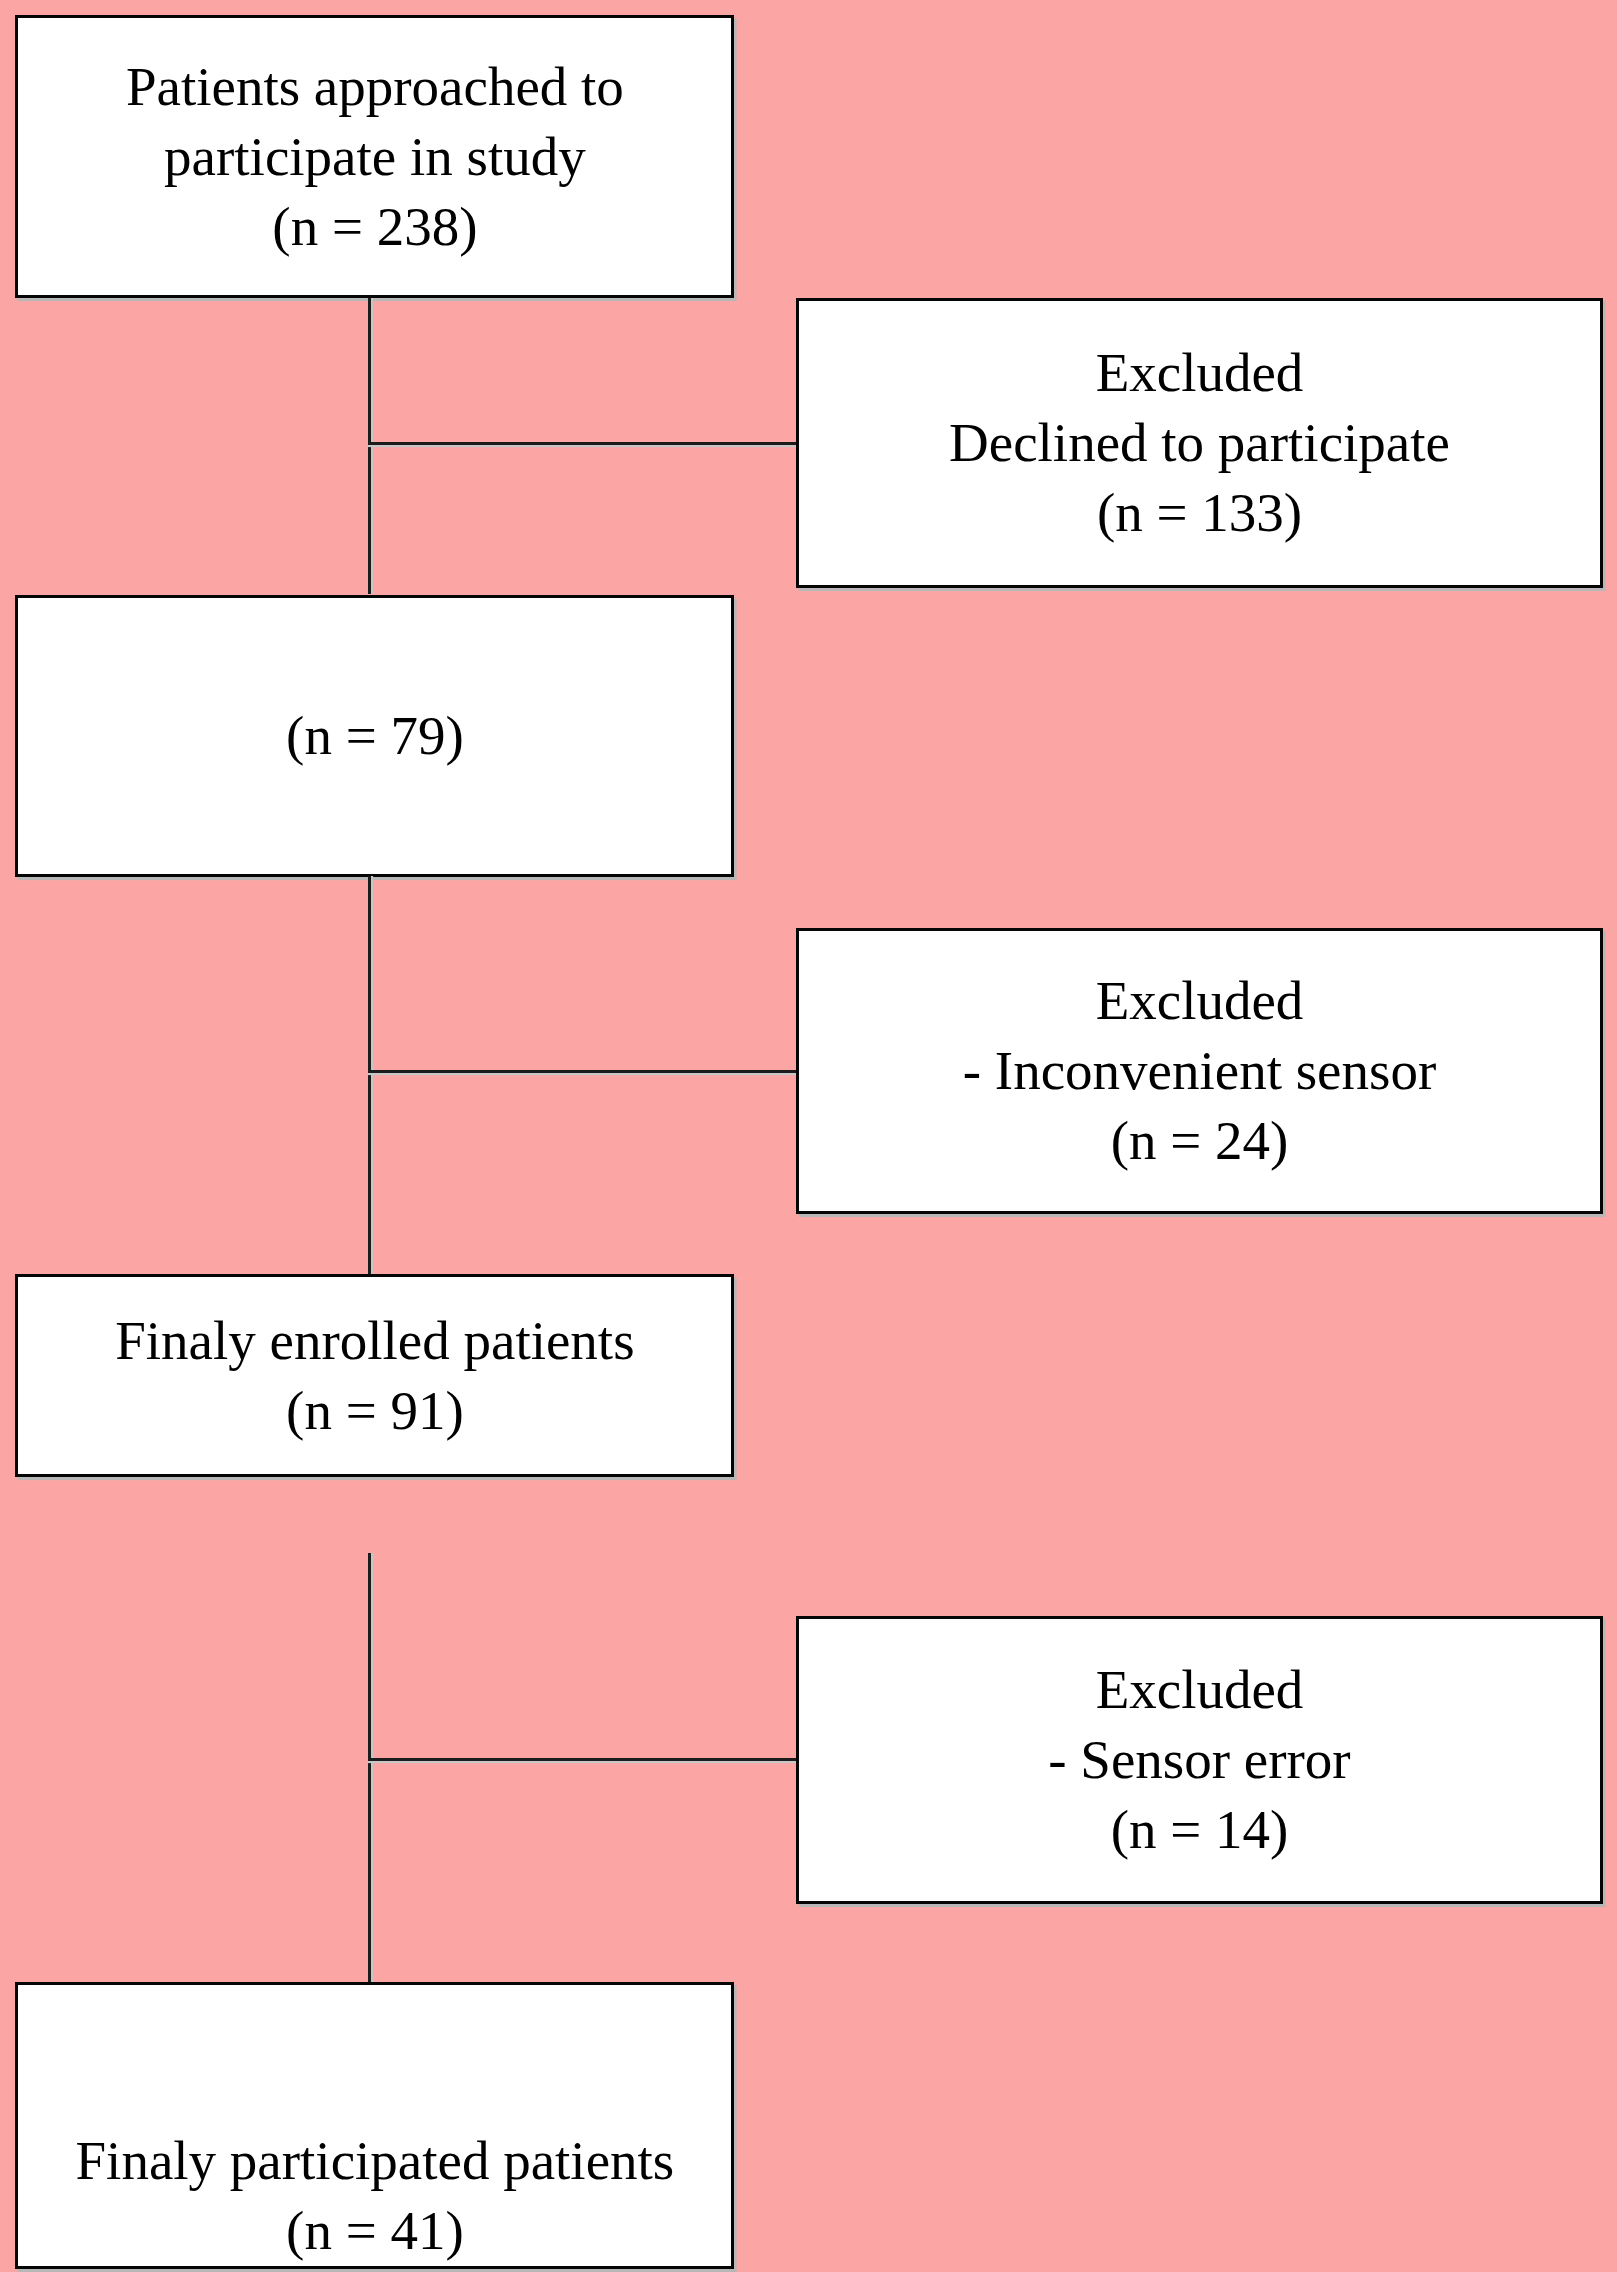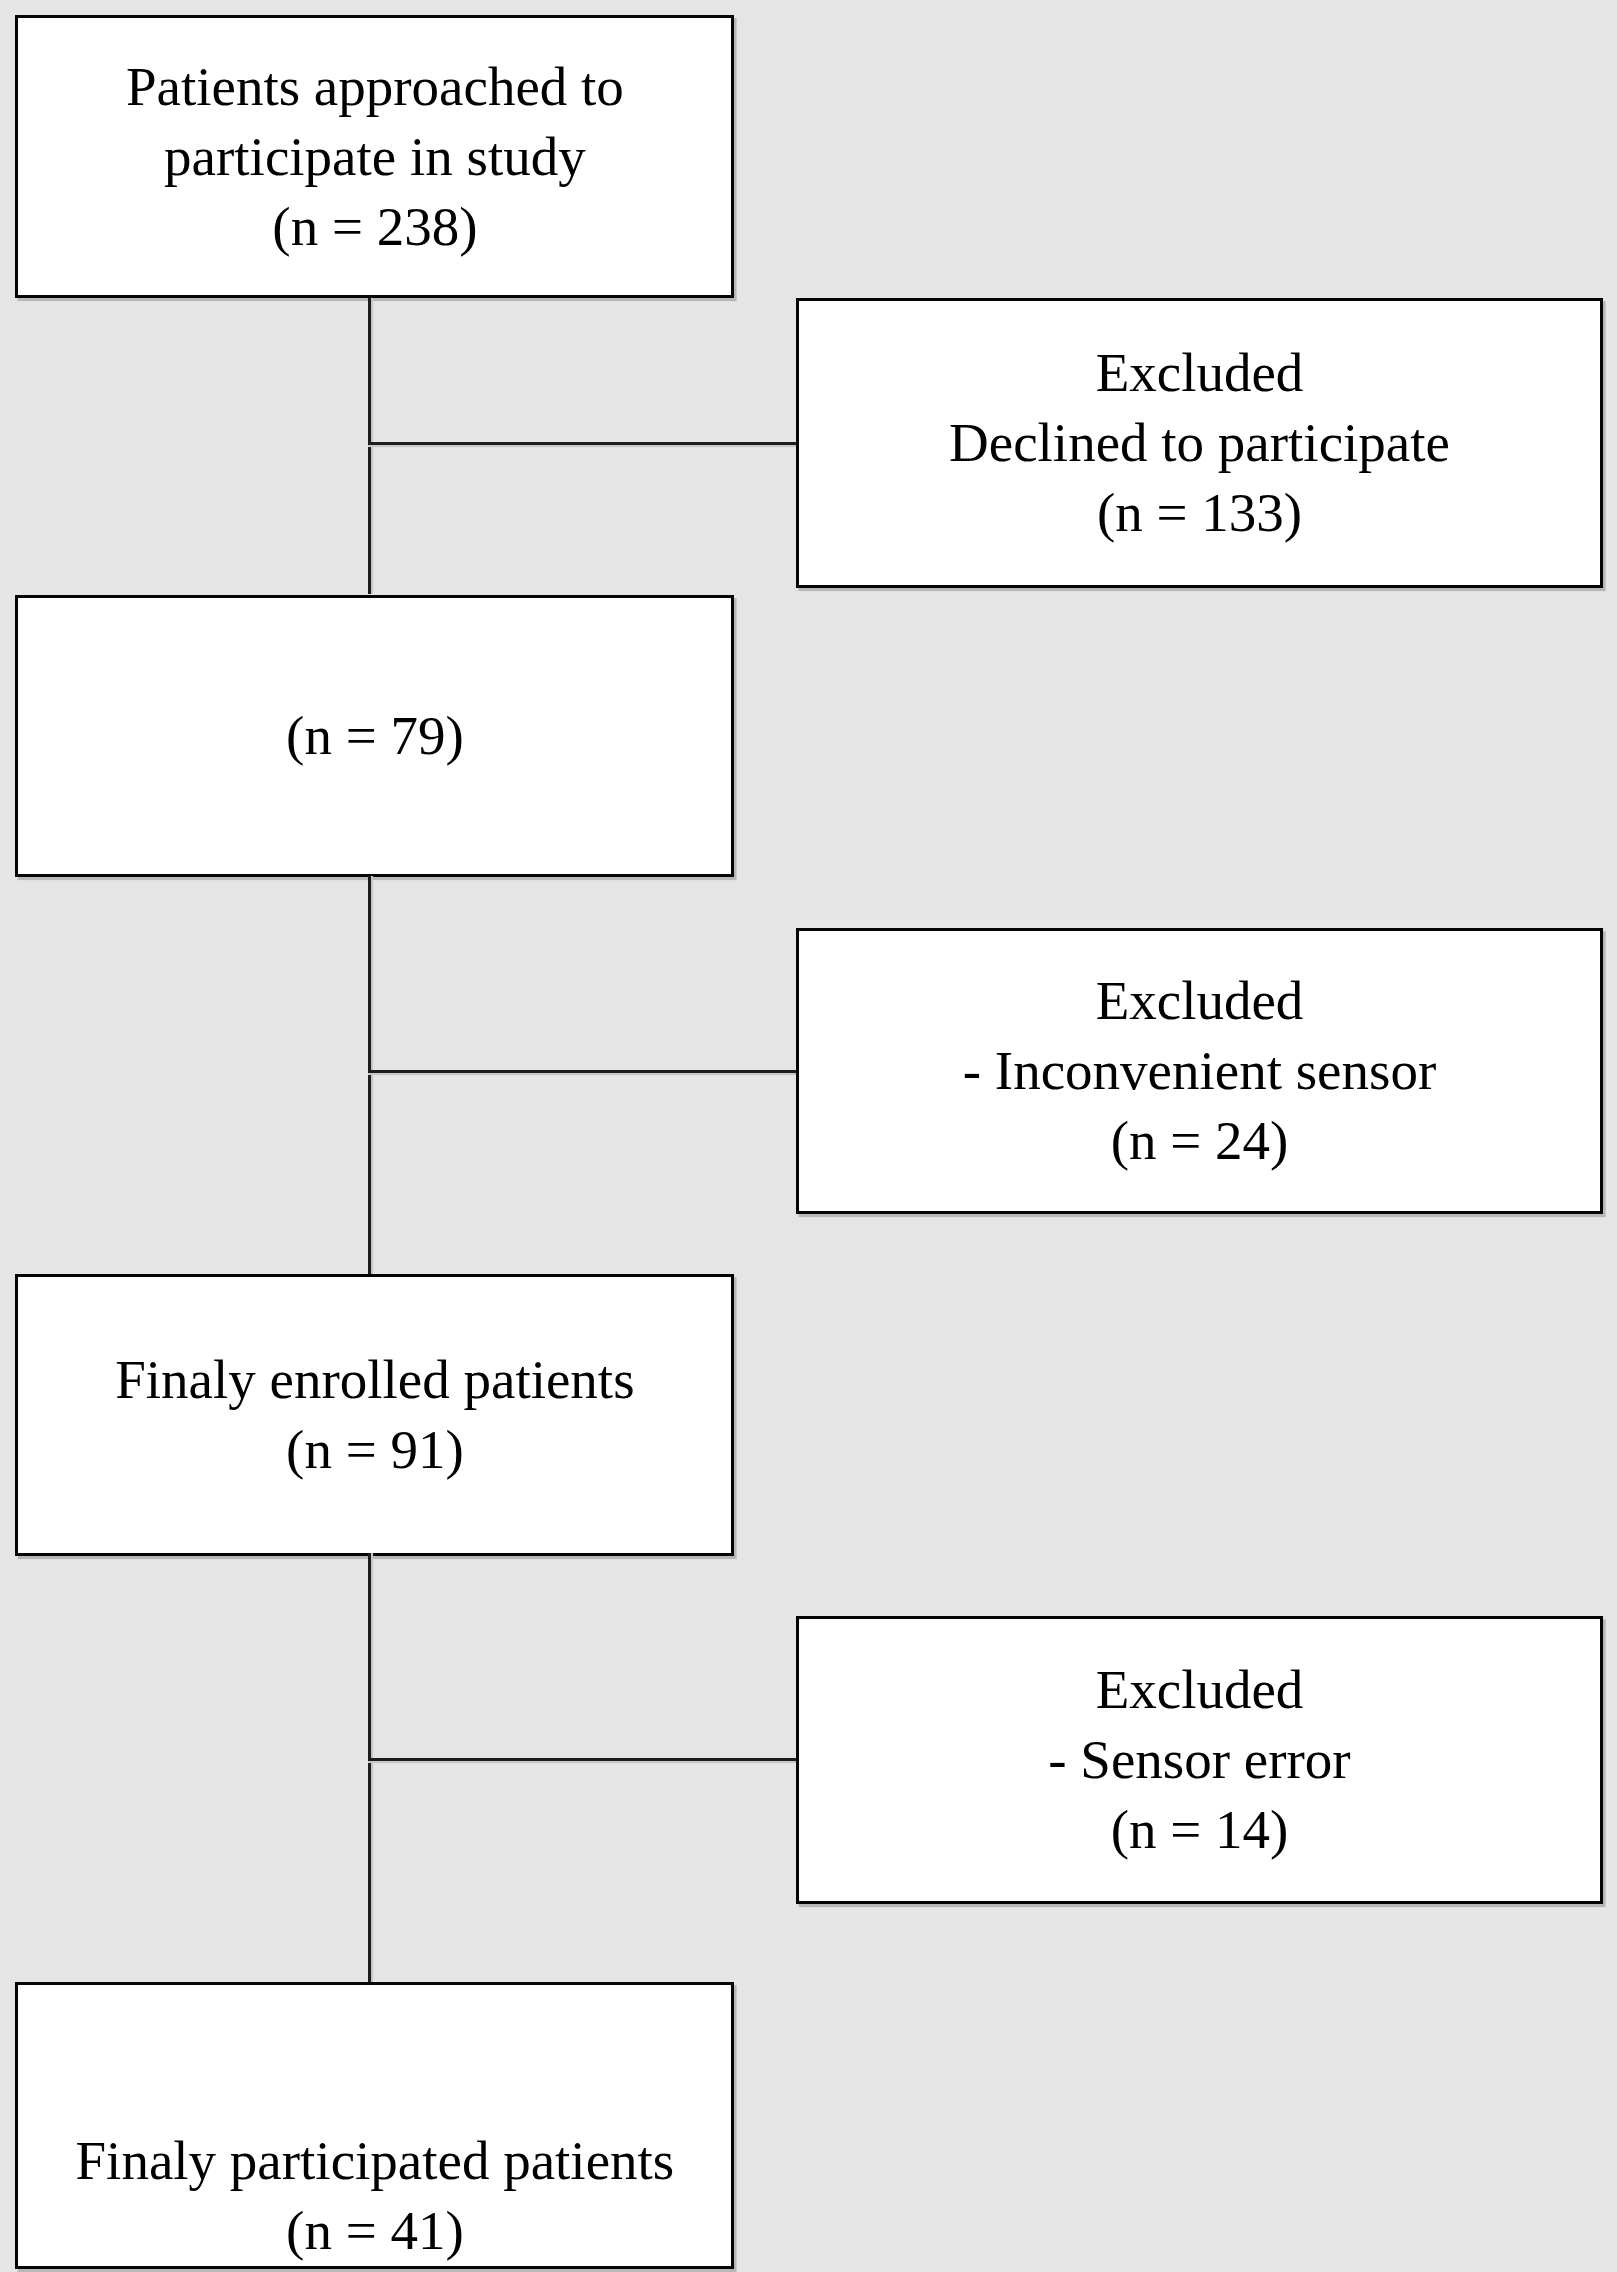--- a/index.html
+++ b/index.html
@@ -5,21 +5,21 @@
 <style>
   html, body {
     margin: 0;
     padding: 0;
     background: #ffffff;
   }
   .canvas {
     position: relative;
     width: 1617px;
     height: 2273px;
-    background: #e5e5e5;
+    background: #fca5a5;
     font-family: "Liberation Serif", "DejaVu Serif", serif;
     color: #000000;
     overflow: hidden;
   }
   .box {
     position: absolute;
     box-sizing: border-box;
     background: #ffffff;
     border: 3.6px solid #050505;
     box-shadow: 2.6px 3.1px 0 #b7b7b7;
@@ -43,21 +43,21 @@
   .hline {
     position: absolute;
     height: 2.6px;
     background: #1c1c1c;
     box-shadow: 0 2.1px 0 #c6c6c6;
   }
 
   
   #box-approached           { left: 15.4px;   top: 15.4px;   width: 719px; height: 283px; }
   #box-enrolled             { left: 15.4px;   top: 595px; width: 719px; height: 282px; }
-  #box-finally-enrolled     { left: 15.4px;   top: 1274px; width: 719px; height: 282px; }
+  #box-finally-enrolled     { left: 15.4px;   top: 1274px; width: 719px; height: 203px; }
   #box-finally-participated { left: 15.4px;   top: 1982px; width: 719px; height: 287px; justify-content: flex-end; }
 
   
   #box-excluded-declined    { left: 796px; top: 298px;  width: 807px; height: 290px; }
   #box-excluded-sensor-rt   { left: 796px; top: 928px; width: 807px; height: 286px; }
   #box-excluded-error-data  { left: 796px; top: 1616px; width: 807px; height: 288px; }
 
   
   #conn-v1 { left: 368px; top: 298px;  height: 296px; }
   #conn-v2 { left: 368px; top: 876px; height: 398px; }

